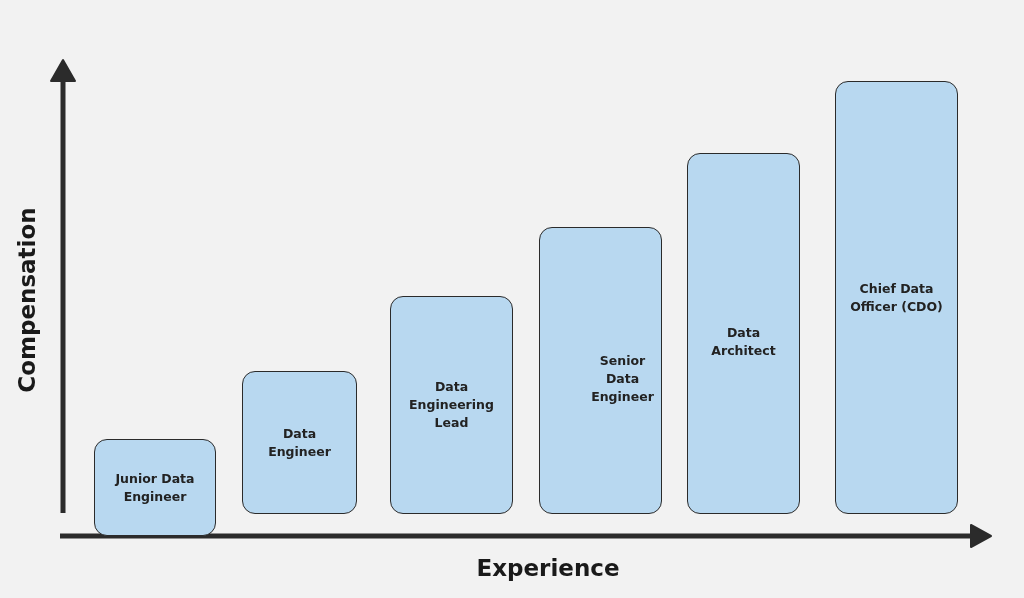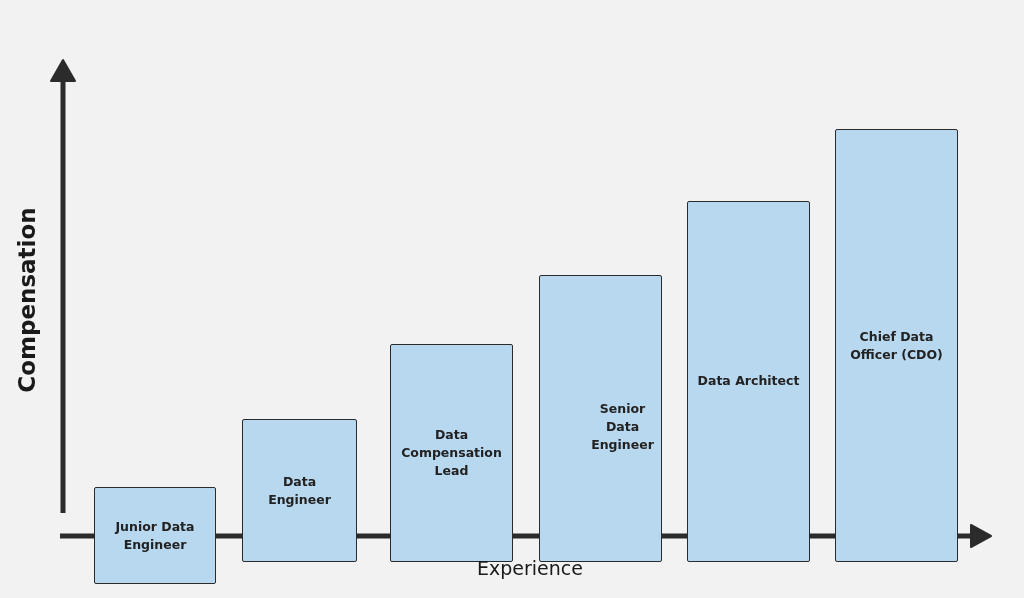--- a/index.html
+++ b/index.html
@@ -4,38 +4,37 @@
 <style>
   html, body { margin: 0; padding: 0; }
   body {
     width: 1024px; height: 598px; background: #f2f2f2;
     position: relative; overflow: hidden;
     font-family: "DejaVu Sans", "Liberation Sans", sans-serif;
   }
   svg.axes { position: absolute; left: 0; top: 0; }
   .bar {
     position: absolute; box-sizing: border-box;
-    background: #b8d8f0; border: 1.5px solid #2b2b2b; border-radius: 2px;
+    background: #b8d8f0; border: 1.5px solid #2b2b2b; border-radius: 13px;
     display: flex; align-items: center; justify-content: center;
     text-align: center;
-    margin-top: 48px;
   }
   .bar-label {
     font-weight: bold; font-size: 12.5px; color: #222; line-height: 18px;
     padding: 0 8px; white-space: pre-line;
   }
   .ylabel {
     position: absolute; left: 27px; top: 300px;
     transform: translate(-50%, -50%) rotate(-90deg);
     font-weight: bold; font-size: 23px; color: #1a1a1a; white-space: nowrap;
   }
   .xlabel {
-    position: absolute; left: 530px; top: 568px;
+    position: absolute; left: 548px; top: 568px;
     transform: translate(-50%, -50%);
-    font-weight: normal; font-size: 19px; color: #1a1a1a; white-space: nowrap;
+    font-weight: bold; font-size: 23px; color: #1a1a1a; white-space: nowrap;
   }
 </style>
 </head>
 <body>
 
 <svg class="axes" width="1024" height="598">
   <g>
     <line x1="63" y1="76" x2="63" y2="513" stroke="#2b2b2b" stroke-width="5"></line>
     <polygon points="63,60 51,81 75,81" fill="#2b2b2b" stroke="#2b2b2b" stroke-width="2" stroke-linejoin="round"></polygon>
   </g>
@@ -47,28 +46,28 @@
 
 <div class="bar" style="left:94px; top:439px; width:122px; height:97px;">
   <span class="bar-label">Junior Data
 Engineer</span>
 </div>
 <div class="bar" style="left:242px; top:371px; width:115px; height:143px;">
   <span class="bar-label">Data Engineer</span>
 </div>
 <div class="bar" style="left:390px; top:296px; width:123px; height:218px;">
   <span class="bar-label">Data
-Compensation
+Engineering
 Lead</span>
 </div>
 <div class="bar" style="left:539px; top:227px; width:123px; height:287px; align-items:flex-start; padding-top:124px;padding-left:44px;">
   <span class="bar-label">Senior Data
 Engineer</span>
 </div>
-<div class="bar" style="left:687px; top:153px; width:123px; height:361px; align-items:flex-start; padding-top:170px;">
+<div class="bar" style="left:687px; top:153px; width:113px; height:361px; align-items:flex-start; padding-top:170px;">
   <span class="bar-label">Data Architect</span>
 </div>
 <div class="bar" style="left:835px; top:81px; width:123px; height:433px; align-items:flex-start; padding-top:198px;">
   <span class="bar-label">Chief Data
 Officer (CDO)</span>
 </div>
 
 <div class="ylabel">Compensation</div>
 <div class="xlabel">Experience</div>
 

